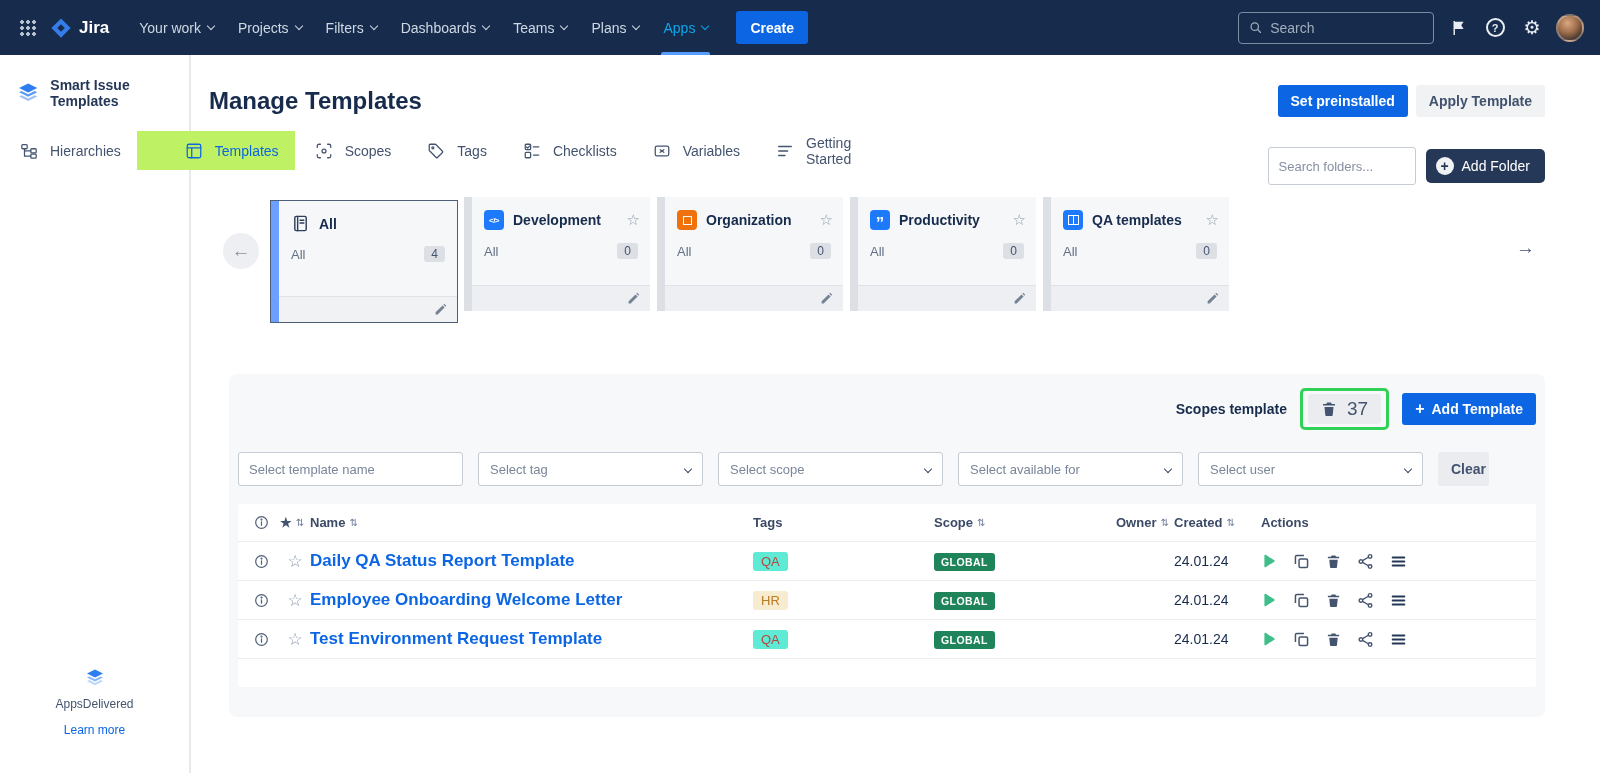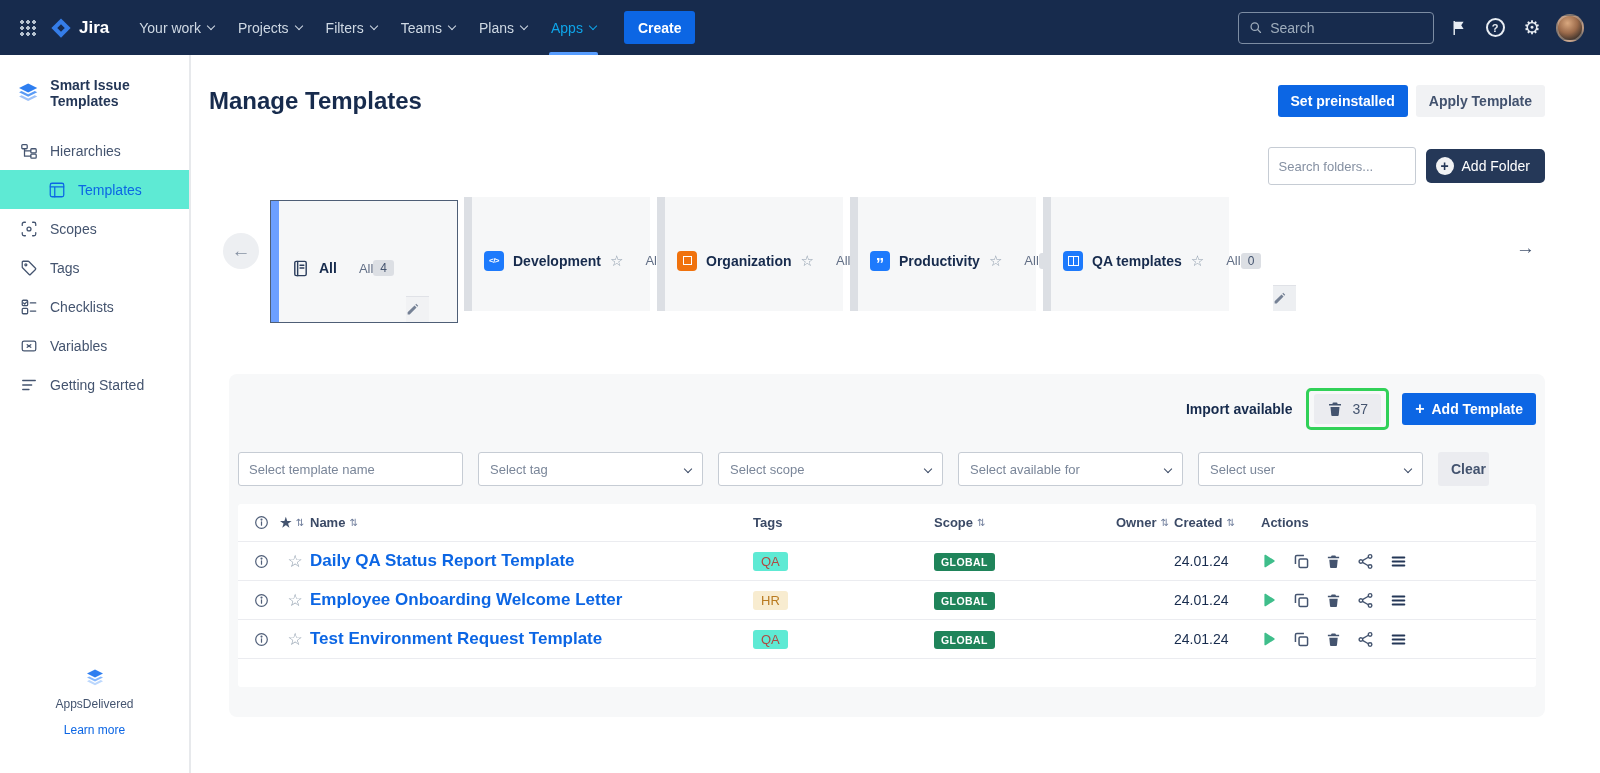--- a/index.html
+++ b/index.html
@@ -24,21 +24,21 @@
   .nav-glyph-btn { background:none; border:none; color:#E8EDF3; font-size:19px; cursor:pointer; display:flex; align-items:center; justify-content:center; width:26px; height:26px; }
   .help-circle { width:19px; height:19px; border-radius:50%; border:2px solid #E8EDF3; color:#E8EDF3; font-size:11px; font-weight:700; display:flex; align-items:center; justify-content:center; }
   .avatar { width:28px; height:28px; border-radius:50%; background:radial-gradient(circle at 40% 30%, #D9A87F 0%, #9C6B4B 45%, #4A3A30 75%, #26201C 100%); border:2px solid rgba(255,255,255,.3); cursor:pointer; }
 
   
   .shell { display:flex; height:718px; }
   .sidebar { width:191px; border-right:2px solid #E7E9EC; display:flex; flex-direction:column; padding-top:22px; flex-shrink:0; }
   .side-title { display:flex; align-items:center; gap:10px; padding:0 16px 22px; font-size:14px; font-weight:700; color:#243757; }
   .side-item { display:flex; align-items:center; gap:12px; height:39px; padding:0 16px 0 20px; color:#44546F; font-size:14px; background:none; border:none; cursor:pointer; text-align:left; }
   .side-item svg { fill:none; stroke:#44546F; stroke-width:1.4; stroke-linecap:round; stroke-linejoin:round; flex-shrink:0; }
-  .side-item.active { background:#5eead4; color:#0C66E4;padding-left:48px; }
+  .side-item.active { background:#bef264; color:#0C66E4;padding-left:48px; }
   .side-item.active svg { stroke:#0C66E4; }
   .side-footer { margin-top:auto; display:flex; flex-direction:column; align-items:center; padding-bottom:36px; }
   .side-brand { font-size:12px; color:#44546F; margin-top:7px; }
   .side-link { font-size:12px; color:#0C66E4; background:none; border:none; cursor:pointer; margin-top:12px; }
 
   
   .main { flex:1; padding:0 55px 0 18px; }
   .page-head { display:flex; justify-content:space-between; align-items:center; margin-top:30px; }
   .page-title { font-size:24px; font-weight:700; color:#172B4D; }
   .head-actions { display:flex; gap:8px; }
@@ -55,21 +55,21 @@
 
   .carousel { display:flex; align-items:flex-start; margin-top:12px; }
   .car-arrow { background:none; border:none; font-size:19px; color:#8590A2; cursor:pointer; }
   .car-arrow.left { width:36px; height:36px; border-radius:50%; background:#EDEFF2; display:flex; align-items:center; justify-content:center; margin:36px 12px 0 14px; }
   .car-arrow.right { margin:40px 10px 0 auto; color:#44546F; }
   .cards { display:flex; gap:7px; }
   .fcard { width:186px; height:114px; background:#F6F7F8; display:flex; cursor:pointer; }
   .fcard .strip { width:8px; background:#DCDFE4; flex-shrink:0; }
   .fcard.selected { height:121px; margin-top:4px; outline:1.5px solid #4E5E76; }
   .fcard.selected .strip { background:#6C9FFF; }
-  .fbody { flex:1; display:flex; flex-direction:row; }
+  .fbody { flex:1; display:flex; flex-direction:column; }
   .ftop { display:flex; align-items:center; gap:9px; padding:13px 10px 0 12px; }
   .fname { font-size:14px; font-weight:700; color:#172B4D; flex:1; white-space:nowrap; }
   .fstar { color:#8C9BAB; font-size:15px; background:none; border:none; cursor:pointer; }
   .fmid { display:flex; justify-content:space-between; align-items:center; padding:13px 12px 0; }
   .fsub { font-size:13px; color:#626F86; }
   .fcount { background:#DCDFE4; color:#44546F; font-size:12px; border-radius:3px; padding:1px 7px; }
   .fbottom { margin-top:auto; height:26px; background:#EDEFF2; border-top:1px solid #E0E2E7; display:flex; align-items:center; justify-content:flex-end; padding-right:10px; }
   .fcard.selected .fbottom { background:#F1F2F4; }
   .isq { width:20px; height:20px; border-radius:4px; display:flex; align-items:center; justify-content:center; color:#fff; font-weight:700; flex-shrink:0; }
   .isq.dev { background:#1D7AFC; font-size:8px; letter-spacing:-.5px; }
@@ -78,21 +78,21 @@
   .isq.qa { background:#1D7AFC; }
   .inner-sq { width:9px; height:9px; border:1.5px solid #fff; }
   .qa-win { width:11px; height:10px; border:1.5px solid #fff; background:linear-gradient(90deg, transparent 42%, #fff 42% 58%, transparent 58%); }
   .quote-glyph { font-size:17px; line-height:0; transform:translateY(4px); }
 
   
   .panel { margin:52px 0 0 20px; background:#F7F8F9; border-radius:8px; padding:14px 9px 30px; }
   .panel-top { display:flex; justify-content:flex-end; align-items:center; gap:13px; }
   .import-label { font-size:14px; font-weight:600; color:#172B4D; background:none; border:none; cursor:pointer; }
   .annotation { border:3px solid #31D158; border-radius:5px; padding:3px 5px; }
-  .trash-btn { display:flex; align-items:center; gap:10px; background:#EBECF0; border:none; border-radius:3px; height:30px; padding:0 13px; font-size:14px; color:#44546F; cursor:pointer; }
+  .trash-btn { display:flex; align-items:center; gap:10px; background:#EBECF0; border:none; border-radius:3px; height:30px; padding:0 13px; font-size:19px; color:#44546F; cursor:pointer; }
   .add-template-btn { display:flex; align-items:center; gap:7px; height:32px; }
   .filters { display:flex; gap:15px; margin-top:22px; }
   .f-input { width:225px; height:34px; border:1px solid #C6CCD4; border-radius:3px; background:#fff; padding:0 10px; font-size:13px; outline:none; font-family:inherit; }
   .f-input::placeholder { color:#7A8699; }
   .f-select { width:225px; height:34px; border:1px solid #C6CCD4; border-radius:3px; background:#fff; display:flex; align-items:center; justify-content:space-between; padding:0 11px; font-size:13px; color:#7A8699; cursor:pointer; }
   .f-select .chev { border-color:#3B4A66; margin-bottom:0; }
   .clear-btn { width:51px; height:34px; flex-shrink:0; background:#EBECF0; }
 
   .table-wrap { background:#fff; border-radius:3px; margin-top:18px; padding-bottom:28px; }
   .trow { display:grid; grid-template-columns:26px 30px 443px 181px 182px 58px 87px 1fr; align-items:center; padding-left:16px; height:39px; border-bottom:1px solid #EBECF0; }
@@ -131,20 +131,24 @@
       <button class="nav-item">
           <span>Your work</span>
           <i class="chev"></i>
         </button>
       <button class="nav-item">
           <span>Projects</span>
           <i class="chev"></i>
         </button>
       <button class="nav-item">
           <span>Filters</span>
+          <i class="chev"></i>
+        </button>
+      <button class="nav-item">
+          <span>Dashboards</span>
           <i class="chev"></i>
         </button>
       <button class="nav-item">
           <span>Teams</span>
           <i class="chev"></i>
         </button>
       <button class="nav-item">
           <span>Plans</span>
           <i class="chev"></i>
         </button>
@@ -181,21 +185,21 @@
 
     <aside class="sidebar">
       <div class="side-title">
         <svg width="30" height="30" viewBox="0 0 24 24">
           <path fill="#2E7EF0" d="M12 2.6l9 4.5-9 4.5-9-4.5z"></path>
           <path fill="#5B9BF5" d="M12 13.2l6.5-3.2 2.5 1.2-9 4.5-9-4.5 2.5-1.2z"></path>
           <path fill="#9DC1F8" d="M12 17.4l6.5-3.2 2.5 1.2-9 4.5-9-4.5 2.5-1.2z"></path>
         </svg>
         <span>Smart Issue Templates</span>
       </div>
-      <nav style="display:flex;flex-direction:column;">
+      <nav style="display:flex;flex-direction:row;">
         <button class="side-item">
           <svg width="18" height="18" viewBox="0 0 20 20">
               <rect x="2" y="3" width="6" height="4.5" rx="1"></rect>
               <rect x="12" y="7.5" width="6" height="4.5" rx="1"></rect>
               <rect x="12" y="13.5" width="6" height="4.5" rx="1"></rect>
               <path d="M5 7.5v8.2h7M5 9.8h7"></path>
             </svg>
           <span>Hierarchies</span>
         </button>
         <button class="side-item active">
@@ -391,21 +395,21 @@
               </div>
             </div>
           </div>
 
         </div>
         <button class="car-arrow right">→</button>
       </div>
 
       <section class="panel">
         <div class="panel-top">
-          <button class="import-label">Import available</button>
+          <button class="import-label">Scopes template</button>
           <div class="annotation">
             <button class="trash-btn">
               <svg width="16" height="16" viewBox="0 0 16 16">
                   <path fill="#44546F" d="M6.5 1.5h3a1 1 0 0 1 1 1V3H14v1.5H2V3h3.5v-.5a1 1 0 0 1 1-1zM3.5 6h9l-.8 8.2a1 1 0 0 1-1 .8H5.3a1 1 0 0 1-1-.8z"></path>
                 </svg>
               <span>37</span>
             </button>
           </div>
           <button class="btn btn-primary add-template-btn">
             <span style="font-size:16px;font-weight:700;">+</span>

